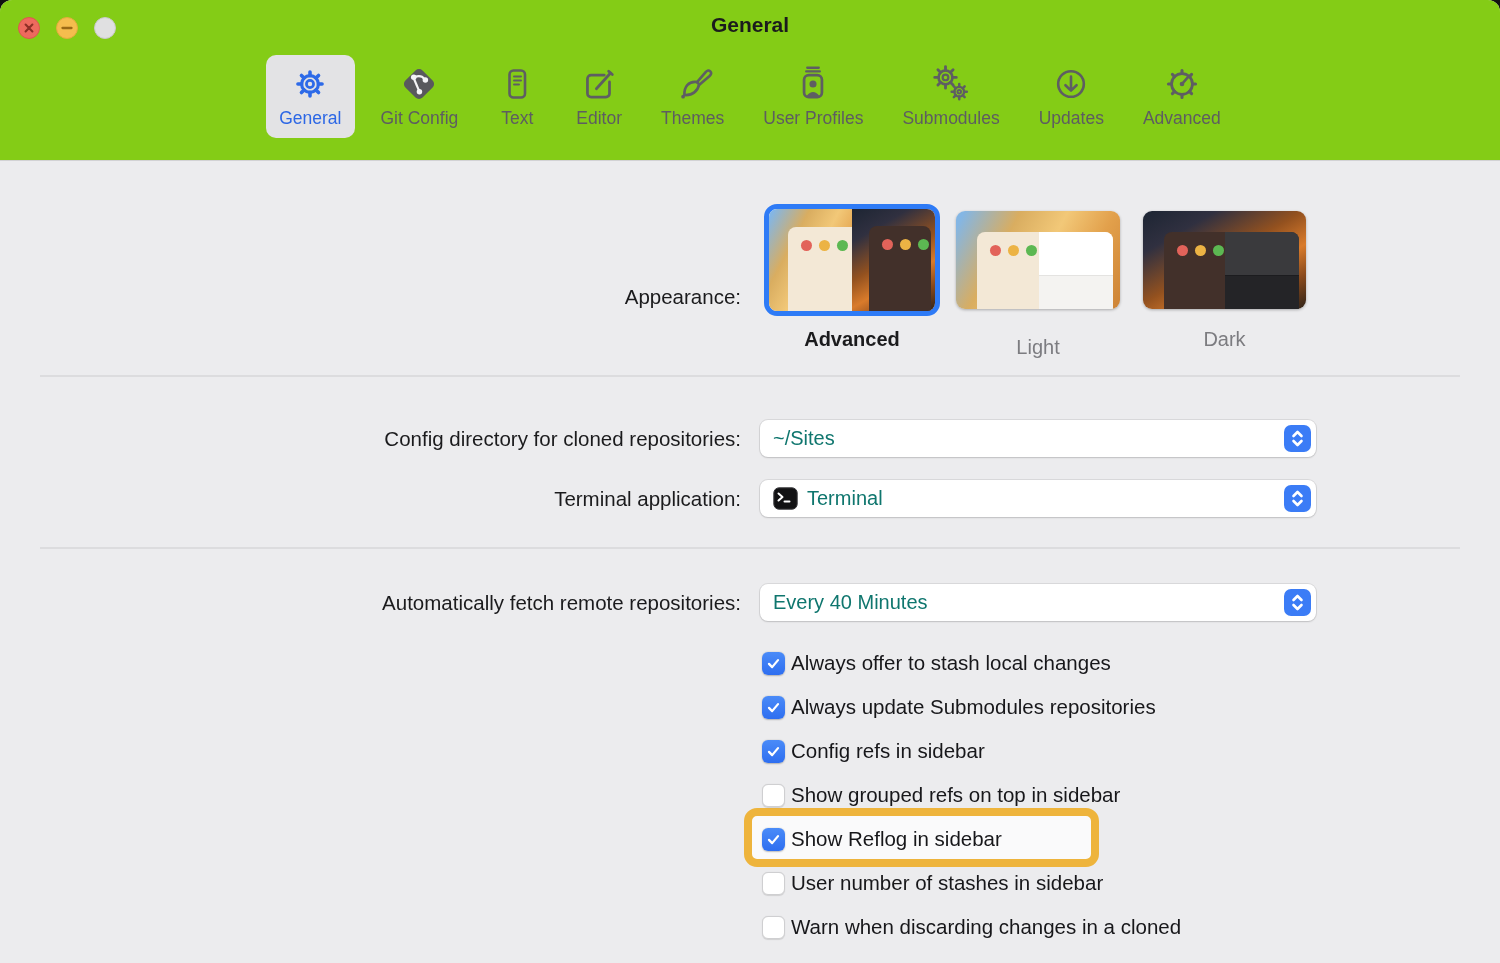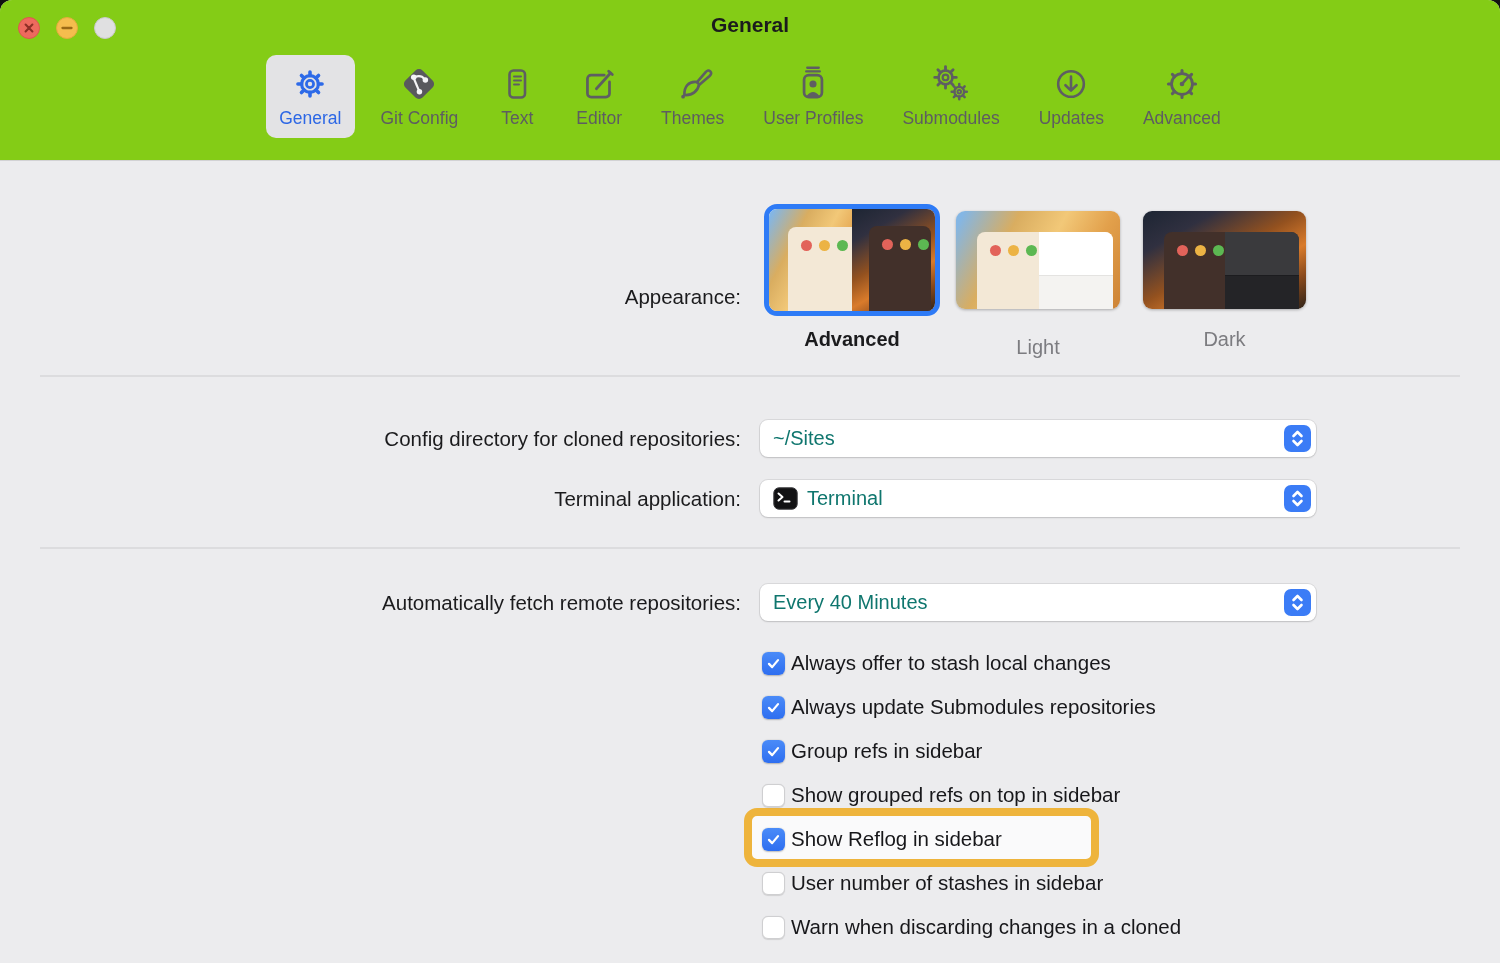--- a/index.html
+++ b/index.html
@@ -327,21 +327,21 @@
     </span>
     <span class="check-label">Always update Submodules repositories</span>
   </div>
 
   <div class="check-row" style="top:738px">
     <span class="checkbox on">
       <svg width="15" height="15" viewBox="0 0 20 20">
           <path d="M4 10.5l4.2 4.3L16 5.5" fill="none" stroke="#fff" stroke-width="3" stroke-linecap="round" stroke-linejoin="round"></path>
         </svg>
     </span>
-    <span class="check-label">Group refs in sidebar</span>
+    <span class="check-label">Config refs in sidebar</span>
   </div>
 
   <div class="check-row" style="top:782px">
     <span class="checkbox off"></span>
     <span class="check-label">Show grouped refs on top in sidebar</span>
   </div>
 
   <div class="check-row" style="top:826px">
     <span class="checkbox on">
       <svg width="15" height="15" viewBox="0 0 20 20">

